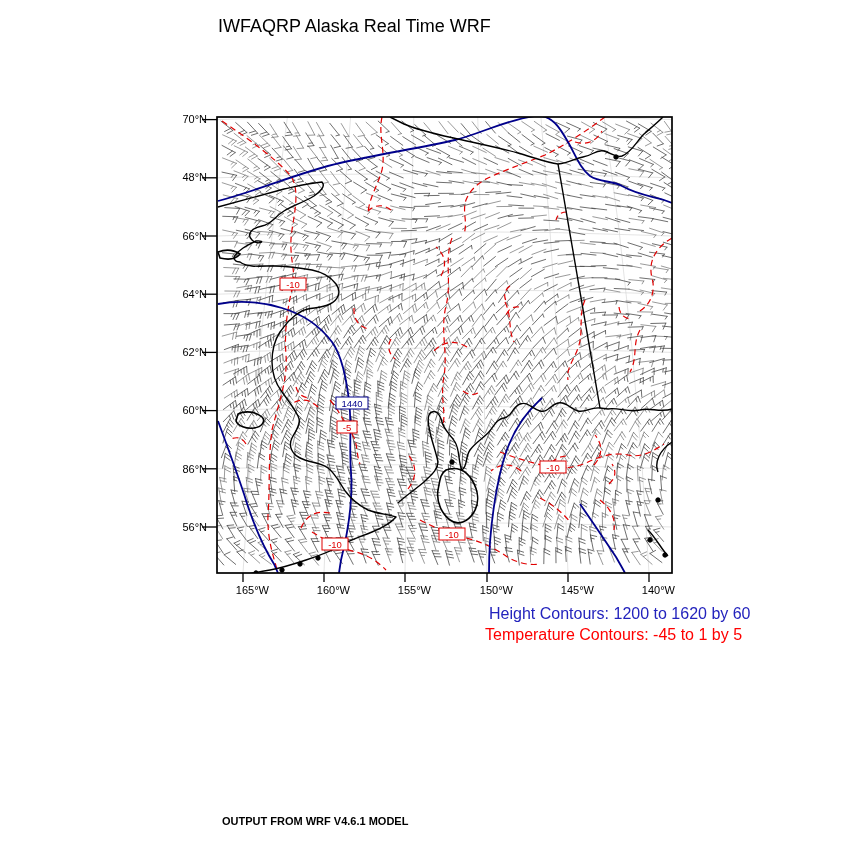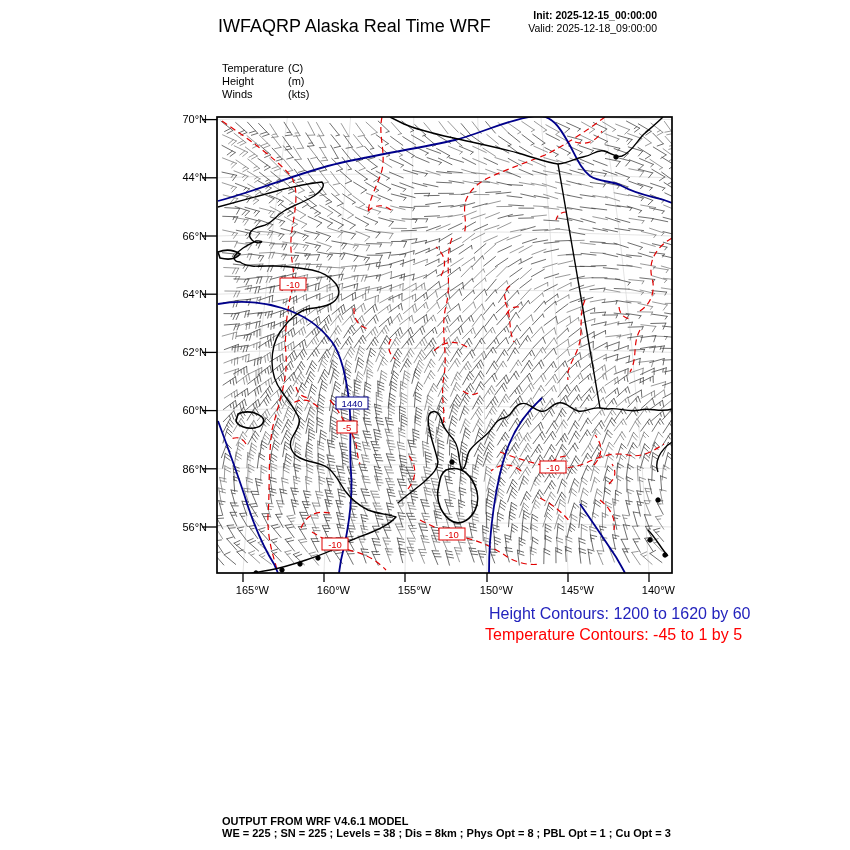--- a/index.html
+++ b/index.html
@@ -143,51 +143,35 @@
         <line x1="324" y1="573" x2="324" y2="582"></line>
         <line x1="405" y1="573" x2="405" y2="582"></line>
         <line x1="487" y1="573" x2="487" y2="582"></line>
         <line x1="568" y1="573" x2="568" y2="582"></line>
         <line x1="649" y1="573" x2="649" y2="582"></line>
       </g>
       <rect x="217" y="117" width="455" height="456" fill="none" stroke="#000000" stroke-width="1.7"></rect>
     </svg>
 
   <div class="abs page-title">IWFAQRP Alaska Real Time WRF</div>
-  <div class="abs ts-block">
-    <div class="ts-init">Init: 2025-12-15_00:00:00</div>
-    <div>Valid: 2025-12-18_09:00:00</div>
-  </div>
 
-  <div class="abs legend">
-    <div class="legend-row">
-      <span class="legend-label">Temperature</span><span>(C)</span>
-    </div>
-    <div class="legend-row">
-      <span class="legend-label">Height</span><span>(m)</span>
-    </div>
-    <div class="legend-row">
-      <span class="legend-label">Winds</span><span>(kts)</span>
-    </div>
-  </div>
 
   <div class="abs lat-label" style="left:169px;top:114px;">70°N</div>
-  <div class="abs lat-label" style="left:169px;top:172px;">44°N</div>
+  <div class="abs lat-label" style="left:169px;top:172px;">48°N</div>
   <div class="abs lat-label" style="left:169px;top:231px;">66°N</div>
   <div class="abs lat-label" style="left:169px;top:289px;">64°N</div>
   <div class="abs lat-label" style="left:169px;top:347px;">62°N</div>
   <div class="abs lat-label" style="left:169px;top:405px;">60°N</div>
   <div class="abs lat-label" style="left:169px;top:464px;">86°N</div>
   <div class="abs lat-label" style="left:169px;top:522px;">56°N</div>
 
   <div class="abs lon-label" style="left:217px;top:585px;">165°W</div>
   <div class="abs lon-label" style="left:298px;top:585px;">160°W</div>
   <div class="abs lon-label" style="left:379px;top:585px;">155°W</div>
   <div class="abs lon-label" style="left:461px;top:585px;">150°W</div>
   <div class="abs lon-label" style="left:542px;top:585px;">145°W</div>
   <div class="abs lon-label" style="left:623px;top:585px;">140°W</div>
 
   <div class="abs cap" style="left: 489px; top: 605px; color: rgb(35, 35, 189);">Height Contours: 1200 to 1620 by 60</div>
   <div class="abs cap" style="left: 485px; top: 626px; color: rgb(255, 0, 0);">Temperature Contours: -45 to 1 by 5</div>
 
   <div class="abs footer-line" style="top:815px;">OUTPUT FROM WRF V4.6.1 MODEL</div>
-  <div class="abs footer-line" style="top:827px;">WE = 225 ; SN = 225 ; Levels = 38 ; Dis = 8km ; Phys Opt = 8 ; PBL Opt = 1 ; Cu Opt = 3</div>
 </div>
 
 </body></html>

